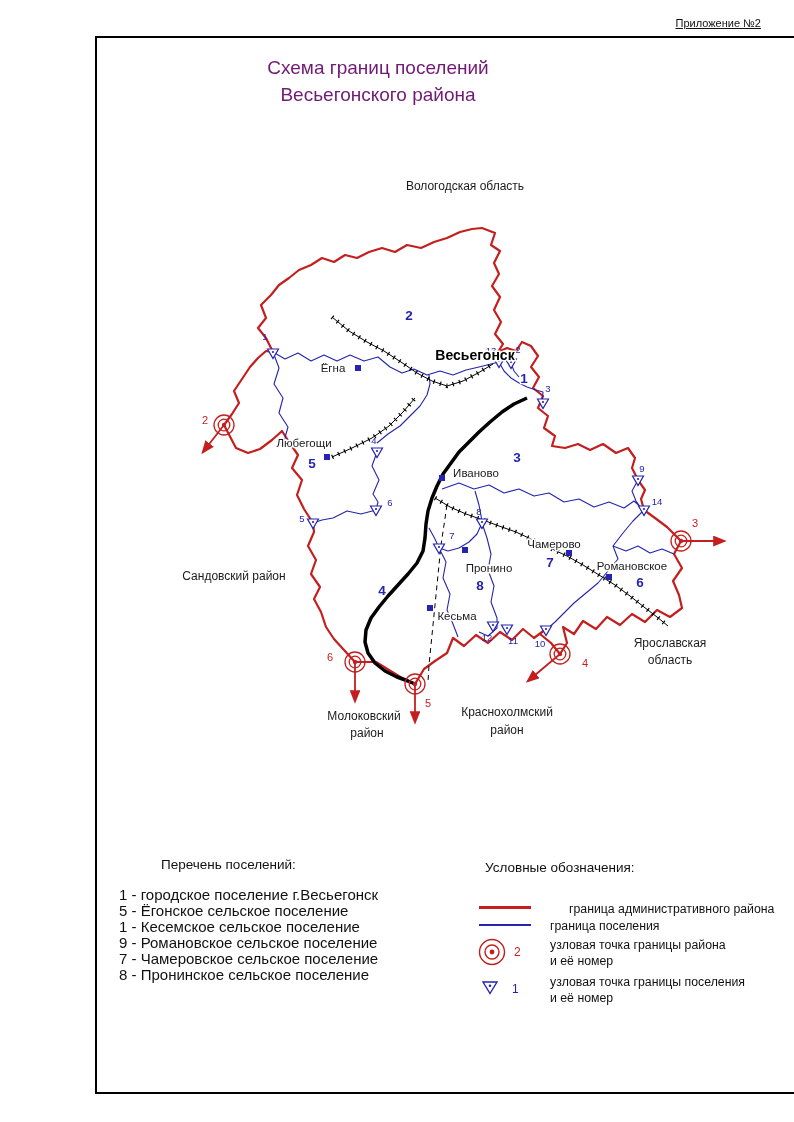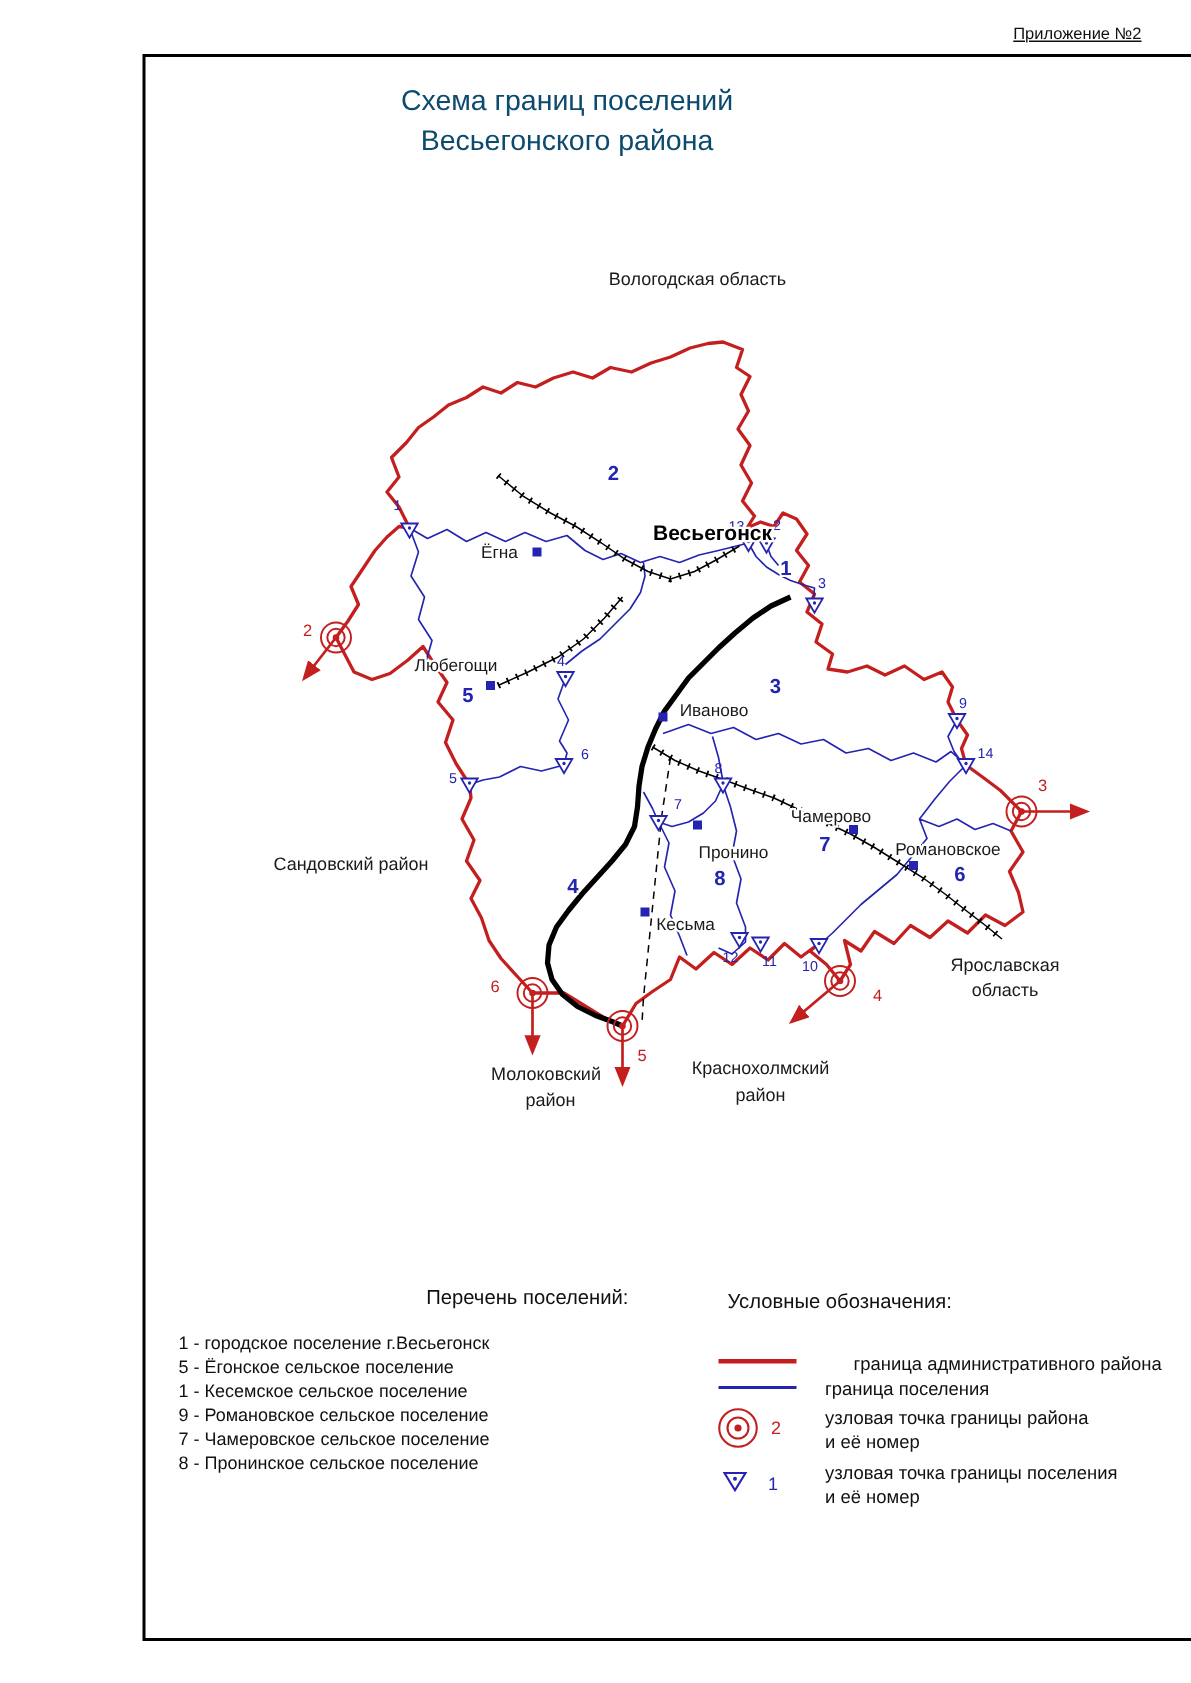--- a/index.html
+++ b/index.html
@@ -1,36 +1,36 @@
 <!DOCTYPE html>
 <html><head>
 <meta charset="utf-8">
 <style>
   html,body{margin:0;padding:0;background:#fff;}
   .page{position:relative;width:794px;height:1122px;background:#fff;overflow:hidden;
         font-family:"Liberation Sans",sans-serif;color:#111;margin-left:27px;}
   .annex{position:absolute;top:17px;right:60px;font-size:11px;text-decoration:underline;}
   .frame{position:absolute;left:68px;top:36px;width:697px;height:1054px;border:2px solid #000;}
   .title{position:absolute;left:68px;top:54px;width:566px;text-align:center;
-         font-size:19px;line-height:27px;color:#0c4a6e;}
+         font-size:19px;line-height:27px;color:#701a75;}
   .map-svg{position:absolute;left:0;top:0;}
 
   
   text{font-family:"Liberation Sans",sans-serif;}
   .lbl{font-size:12px;fill:#1a1a1a;text-anchor:middle;paint-order:stroke;stroke:#fff;stroke-width:3px;}
   .city{font-size:14px;font-weight:bold;fill:#000;text-anchor:middle;paint-order:stroke;stroke:#fff;stroke-width:3px;}
   .town{font-size:11.5px;fill:#1a1a1a;text-anchor:middle;paint-order:stroke;stroke:#fff;stroke-width:3px;}
   .rn{font-size:13.5px;font-weight:bold;fill:#2424b0;text-anchor:middle;paint-order:stroke;stroke:#fff;stroke-width:2.5px;}
   .pn{font-size:9.5px;fill:#2424b0;text-anchor:middle;}
   .dn{font-size:11px;fill:#c41f1f;text-anchor:middle;}
 
   
   .list-block{position:absolute;left:92px;top:857px;width:300px;}
-  .list-title{font-size:13.5px;margin-left:42px;margin-bottom:15px;text-align:right;}
-  .list-item{font-size:12px;line-height:16px;}
+  .list-title{font-size:13.5px;margin-left:42px;margin-bottom:15px;}
+  .list-item{font-size:15px;line-height:16px;}
   .sym-title{position:absolute;left:458px;top:860px;font-size:13.5px;}
   .swatch-red{position:absolute;left:452px;top:906px;width:52px;height:3px;background:#c41f1f;}
   .swatch-blue{position:absolute;left:452px;top:924px;width:52px;height:2px;background:#2424b0;}
   .leg-text{position:absolute;font-size:12.3px;line-height:16px;}
   .leg-num-red{position:absolute;font-size:12px;color:#c41f1f;}
   .leg-num-blue{position:absolute;font-size:12px;color:#2424b0;}
   .sym-abs{position:absolute;}
 </style>
 </head>
 <body>

